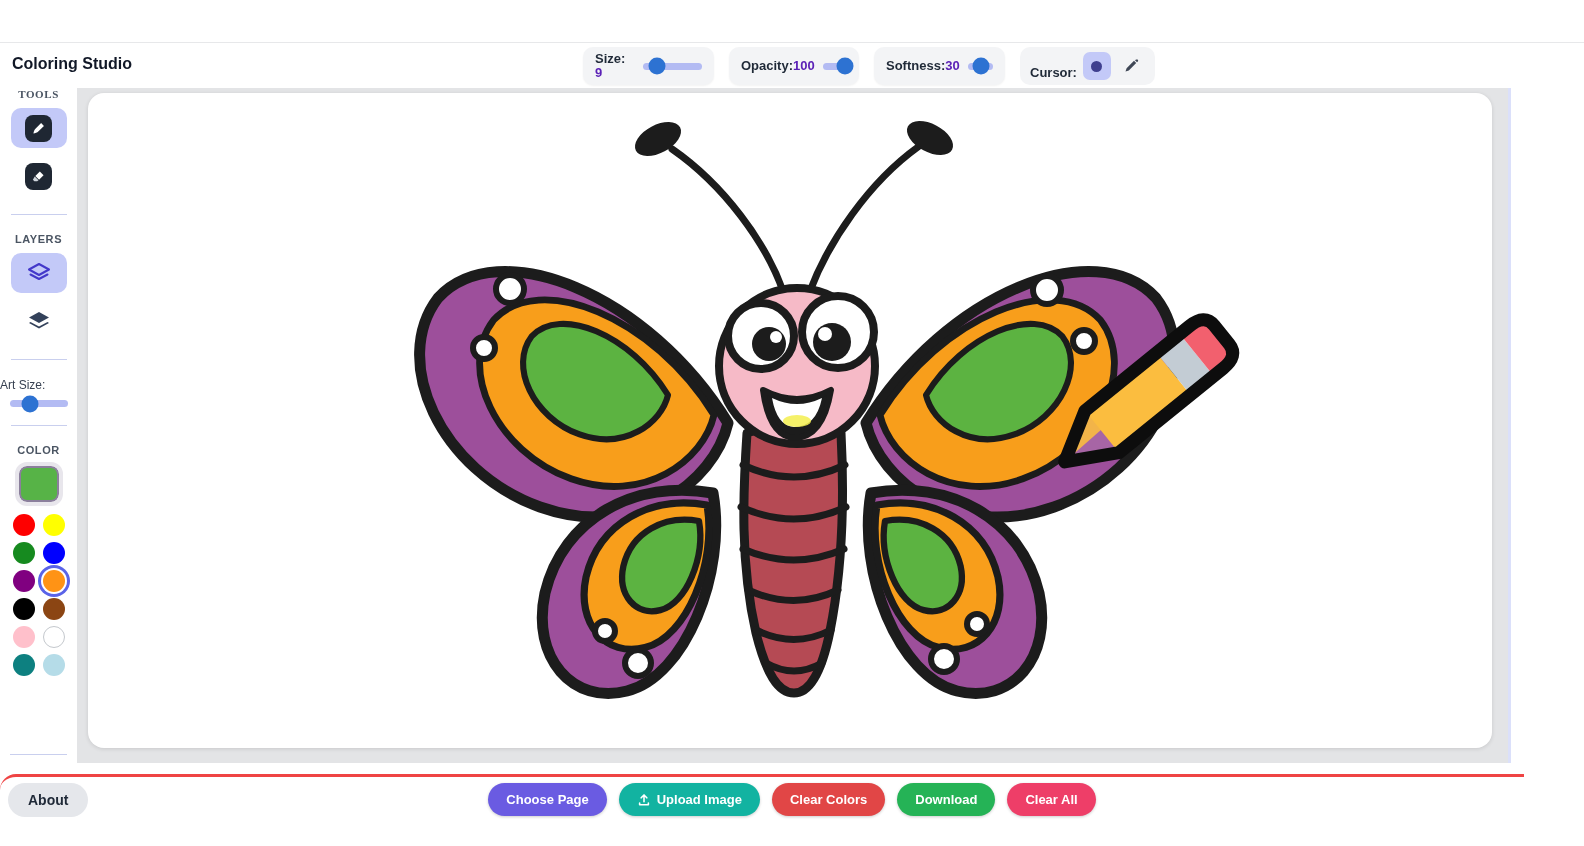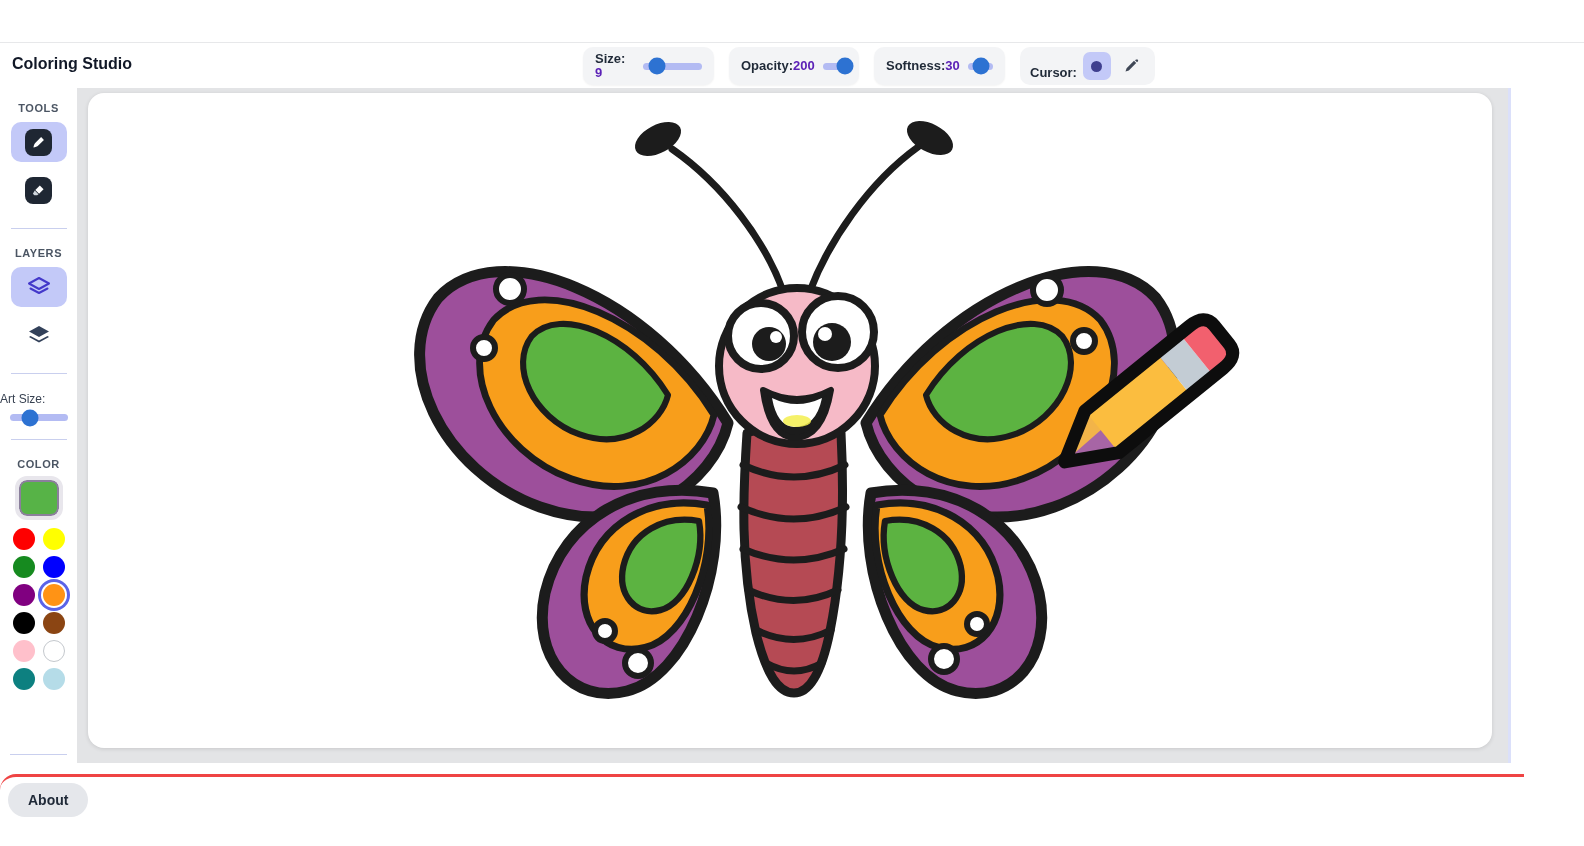--- a/index.html
+++ b/index.html
@@ -73,21 +73,21 @@
       <span>Size:</span> <span class="val">9</span>
     </span>
     <span class="track">
       <span class="thumb" style="left:25%;"></span>
     </span>
   </div>
 
   <div class="slider-group" style="left:729px; width:130px;">
     <span class="slider-label stacked">
       <span>Opacity:</span>
-      <span class="val">200</span>
+      <span class="val">100</span>
     </span>
     <span class="track">
       <span class="thumb" style="left:93%;"></span>
     </span>
   </div>
 
   <div class="slider-group" style="left:874px; width:131px;">
     <span class="slider-label stacked">
       <span>Softness:</span>
       <span class="val">30</span>
@@ -104,21 +104,21 @@
     </button>
     <button class="cursor-btn">
       <svg width="16" height="16" viewBox="0 0 16 16">
         <path d="M2.5 13.5 L3.6 10.2 L11 2.8 L13.2 5 L5.8 12.4 Z M11.8 2 L14 4.2 L14.8 3.4 A1.2 1.2 0 0 0 13.1 1.7 Z" fill="#3f4756"></path>
       </svg>
     </button>
   </div>
 </div>
 
 <div class="sidebar">
-  <div class="side-head" style="margin-top:14px;">TOOLS</div>
+  <div class="side-head" style="margin-top:0;font-family:Liberation Serif, serif;">TOOLS</div>
 
   <button class="tool-btn sel">
     <span class="tool-chip">
       <svg width="15" height="15" viewBox="0 0 16 16">
         <path d="M10.8 2.2 L13.8 5.2 L8 11 C6.6 12.4 4.4 13.2 2.6 13.3 C2.8 11.5 3.6 9.4 5 8 Z" fill="#fff"></path>
       </svg>
     </span>
   </button>
 
   <button class="tool-btn">
@@ -255,13 +255,33 @@
         <rect x="110" y="-27" width="30" height="54" fill="#c3ccd4"></rect>
         <path d="M 140 -27 H 152 Q 172 -27 172 -12 V 12 Q 172 27 152 27 H 140 Z" fill="#f2606e"></path>
         <path d="M -30 0 L 18 -27 H 152 Q 172 -27 172 -12 V 12 Q 172 27 152 27 H 18 Z" fill="none" stroke="#0d0d0d" stroke-width="13" stroke-linejoin="round"></path>
       </g>
     </svg>
   </div>
 </div>
 
 <div class="bottombar">
   <button class="about-btn">About</button>
+  <div class="actions">
+    <button class="act-btn" style="background-color: rgb(106, 91, 226);">
+      <span>Choose Page</span>
+    </button>
+    <button class="act-btn" style="background-color: rgb(18, 179, 161);">
+      <svg width="14" height="14" viewBox="0 0 16 16">
+        <path d="M8 10 V2.5 M4.8 5.5 L8 2.2 L11.2 5.5 M3 11.5 V13.5 H13 V11.5" fill="none" stroke="#fff" stroke-width="1.8" stroke-linecap="round" stroke-linejoin="round"></path>
+      </svg>
+      <span>Upload Image</span>
+    </button>
+    <button class="act-btn" style="background-color: rgb(225, 70, 70);">
+      <span>Clear Colors</span>
+    </button>
+    <button class="act-btn" style="background-color: rgb(37, 179, 86);">
+      <span>Download</span>
+    </button>
+    <button class="act-btn" style="background-color: rgb(238, 62, 104);">
+      <span>Clear All</span>
+    </button>
+  </div>
 </div>
 
 </body></html>

